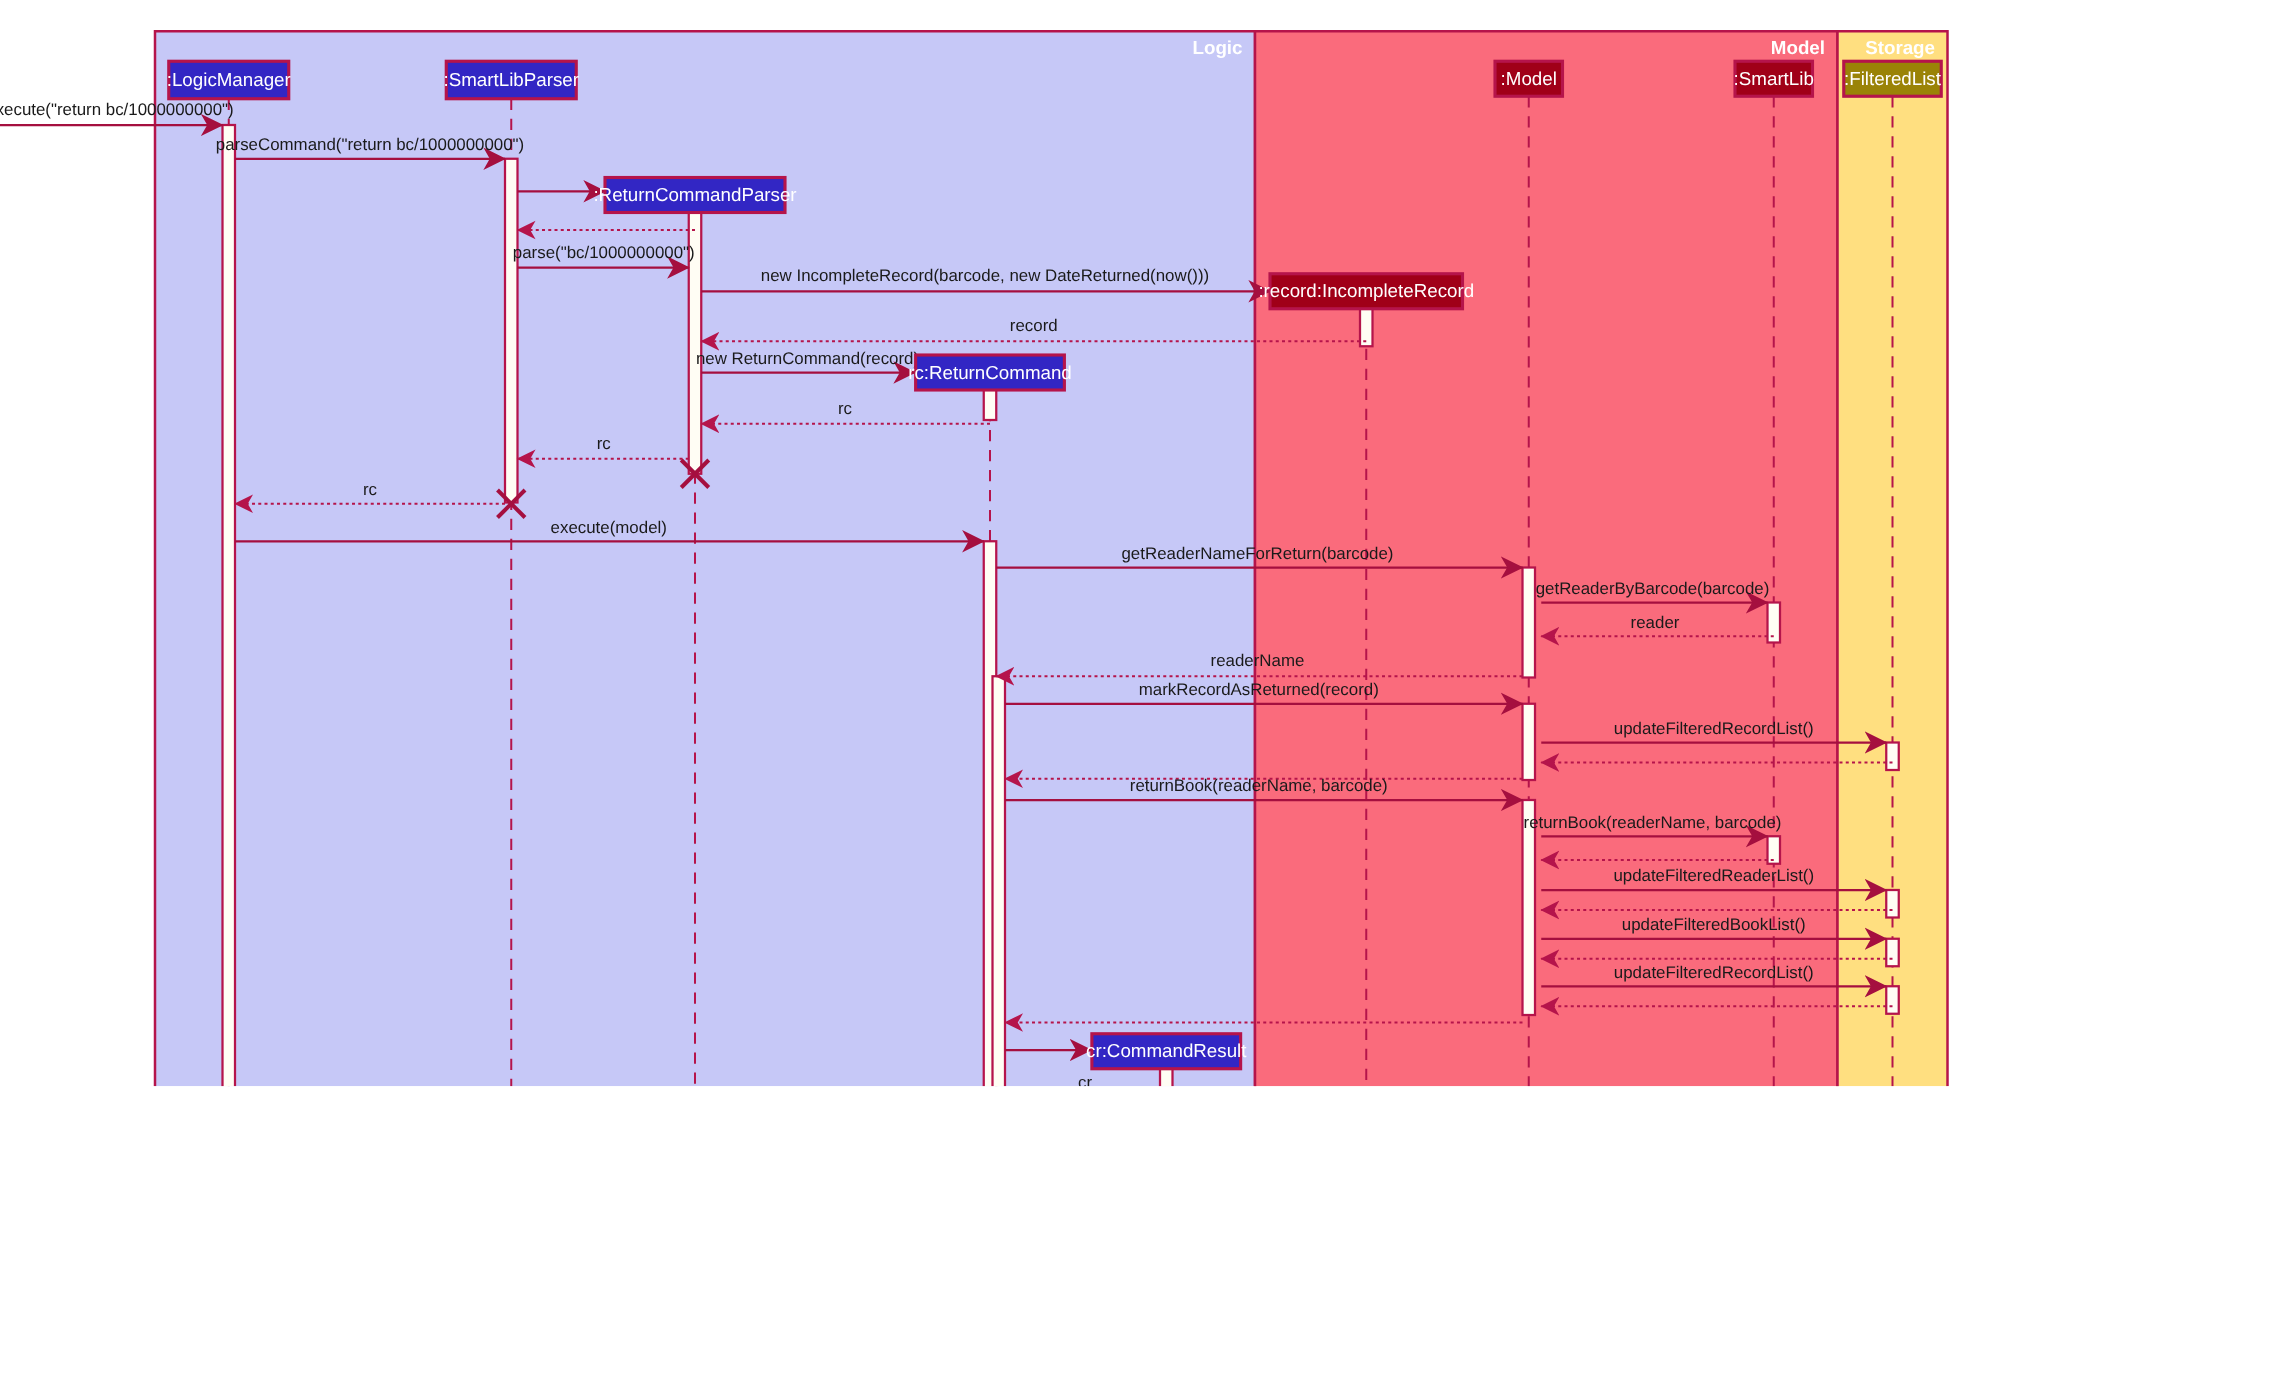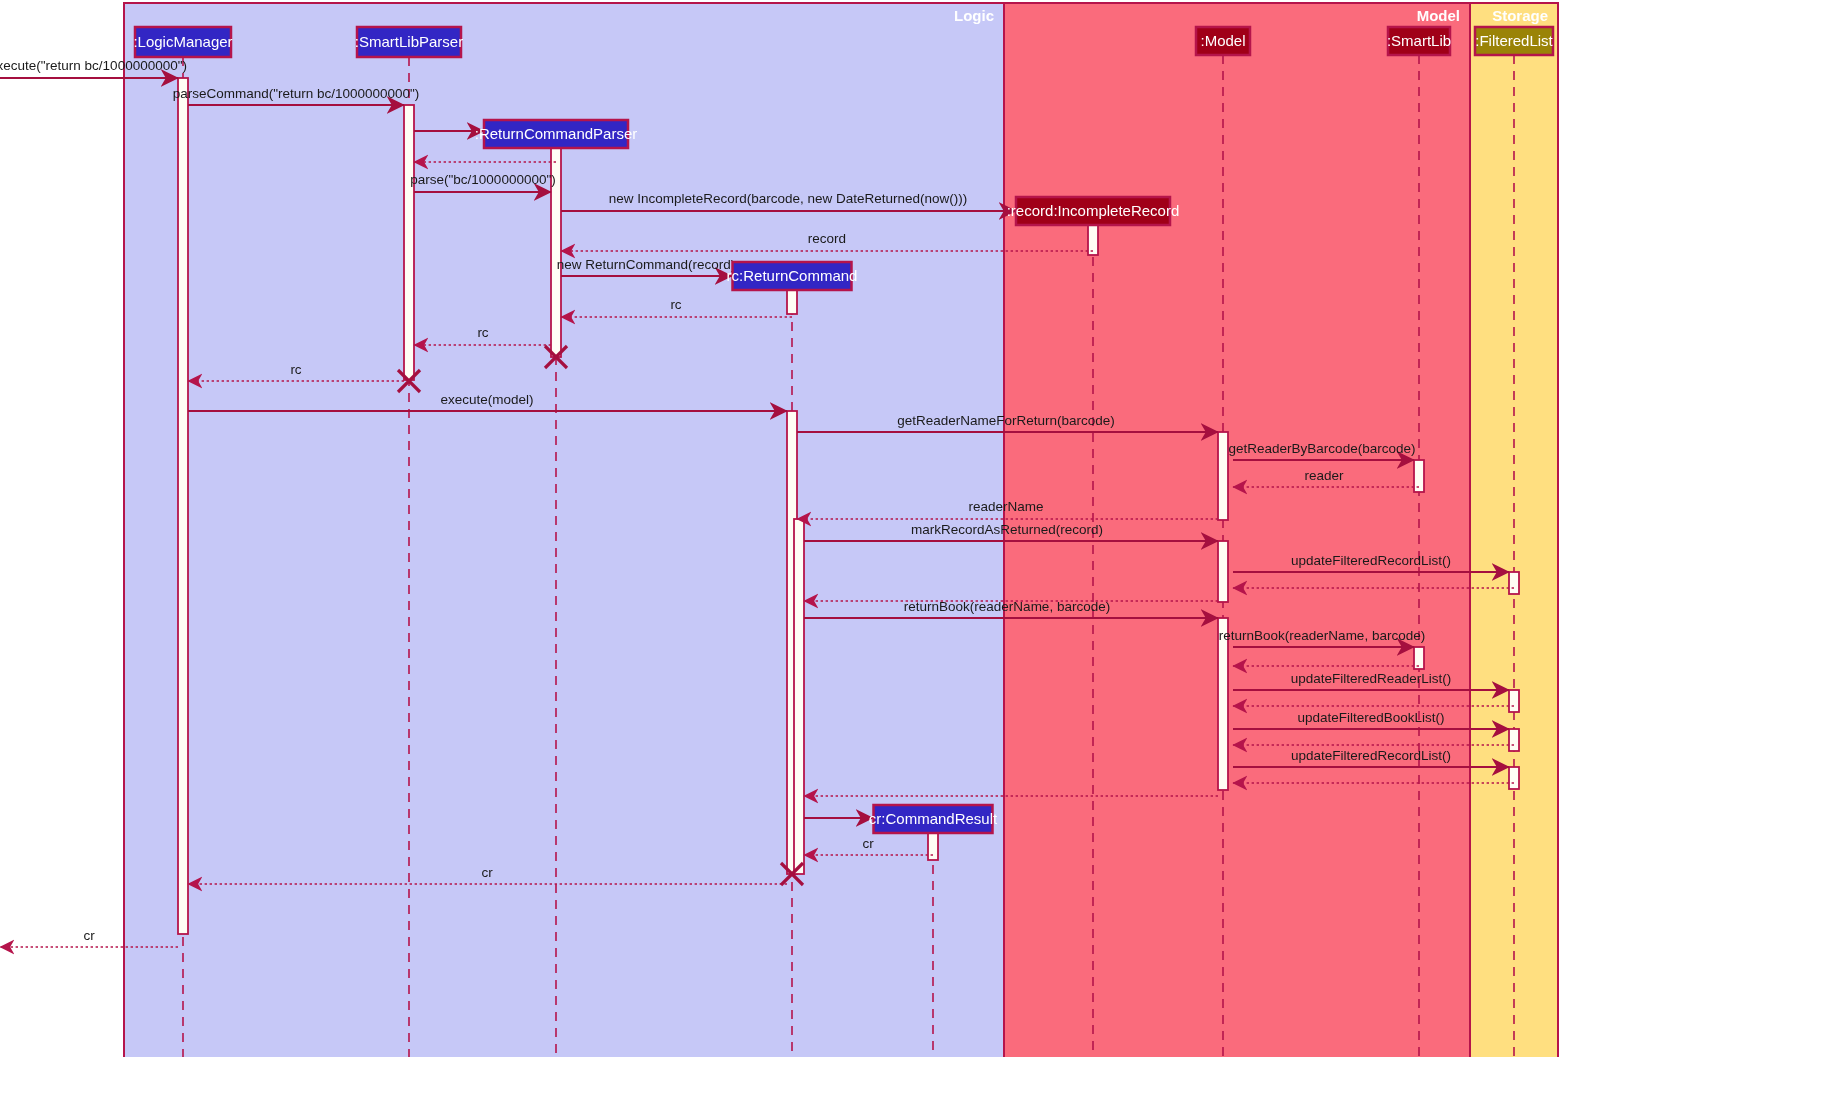--- a/index.html
+++ b/index.html
@@ -4,23 +4,24 @@
 <style>
   html, body {
     margin: 0;
     padding: 0;
     background: #ffffff;
     font-family: "Liberation Sans", sans-serif;
   }
   #stage {
     position: relative;
     width: 1827px;
-    height: 1057px;
+    height: 847px;
     background: #ffffff;
     overflow: hidden;
+    margin-top: 22px;
   }
   svg#diagram {
     position: absolute;
     left: 0; top: 0;
     width: 1827px;
     height: 1105px;
     display: block;
   }
   .pkg-label {
     font-family: "Liberation Sans", sans-serif;

